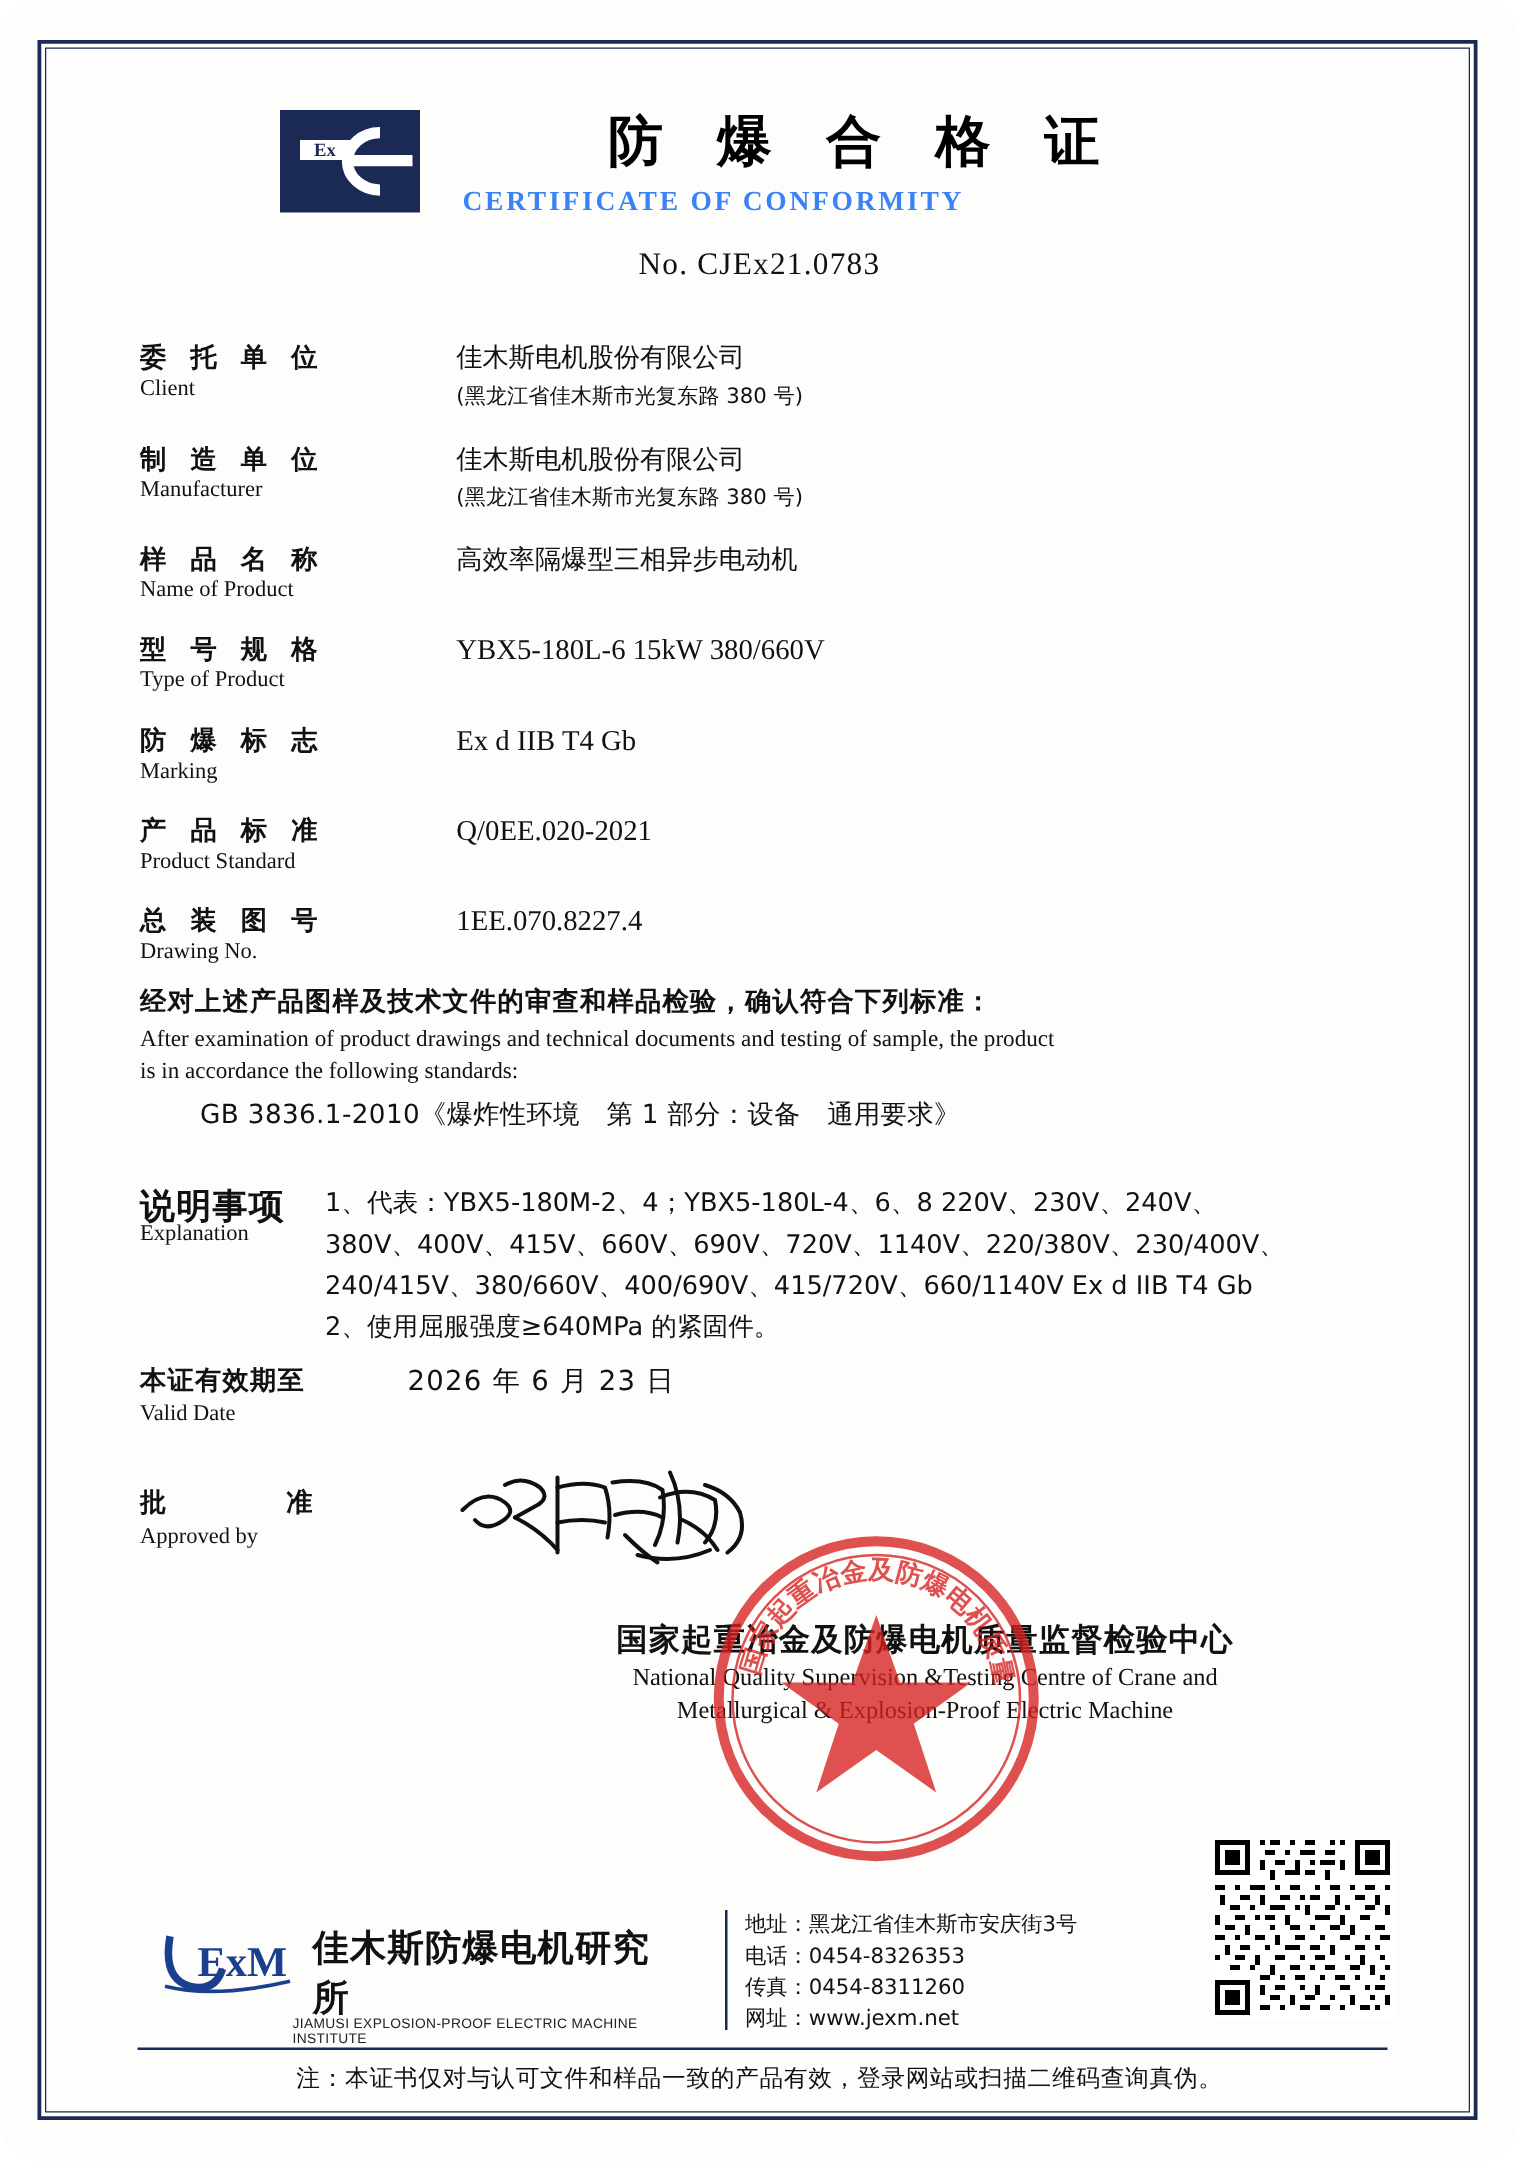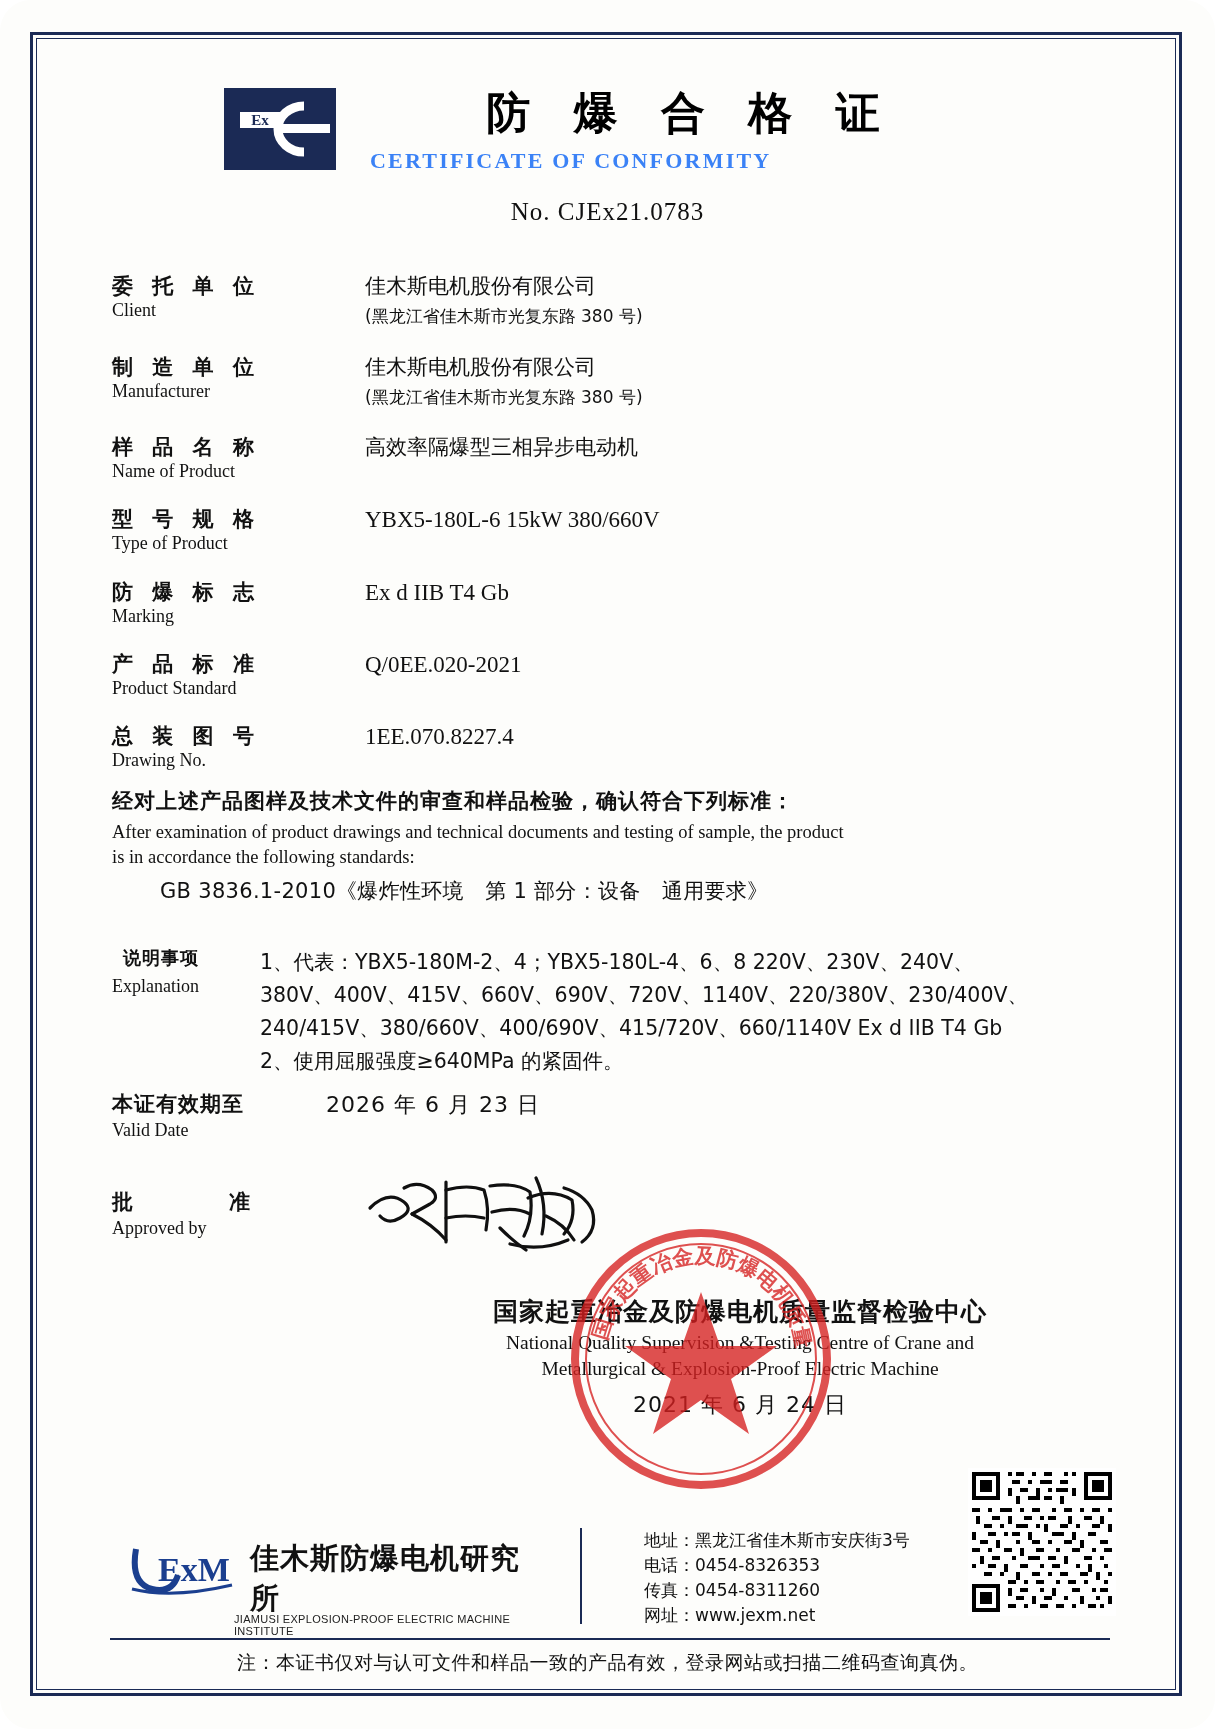--- a/index.html
+++ b/index.html
@@ -153,25 +153,24 @@
   
   .explain {
     position: absolute;
     left: 112px;
     top: 946px;
     width: 1010px;
   }
   .explain .lbl-cn {
     position: absolute;
     left: 0; top: 0;
-    font-size: 18px;
+    font-size: 28px;
     font-weight: bold;
     font-family: "DejaVu Sans", sans-serif;
     letter-spacing: 1px;
-    margin-left: 11px;
   }
   .explain .lbl-en {
     position: absolute;
     left: 0; top: 30px;
     font-size: 18px;
     font-family: "Liberation Serif", serif;
   }
   .explain .body {
     position: absolute;
     left: 148px; top: 0;
@@ -294,21 +293,20 @@
     width: 2px; height: 96px;
     background: #1b2a55;
   }
   .contact {
     position: absolute;
     left: 596px; top: 1528px;
     width: 360px;
     font-size: 17px;
     line-height: 25px;
     font-family: "DejaVu Sans", sans-serif;
-    margin-left: 48px;
   }
   .qr {
     position: absolute;
     left: 968px; top: 1468px;
     width: 148px; height: 148px;
   }
   .note-rule {
     position: absolute;
     left: 110px; top: 1638px;
     width: 1000px;
@@ -439,21 +437,20 @@
           <path d="M150 76 q30 8 58 -4"></path>
         </g>
       </svg>
     </div>
   </div>
 
   <div class="issuer">
     <div class="cn">国家起重冶金及防爆电机质量监督检验中心</div>
     <div class="en1">National Quality Supervision &amp;Testing Centre of Crane and</div>
     <div class="en2">Metallurgical &amp; Explosion-Proof Electric Machine</div>
-    <div class="date">2021 年 6 月 24 日</div>
   </div>
 
   <div class="seal">
     <svg width="266" height="266" viewBox="0 0 266 266">
       <g opacity="0.78">
         <circle cx="133" cy="133" r="126" fill="none" stroke="#d62020" stroke-width="8"></circle>
         <circle cx="133" cy="133" r="115" fill="none" stroke="#d62020" stroke-width="2"></circle>
         <path d="M133 66 L152 120 L209 120 L163 153 L181 208 L133 174 L85 208 L103 153 L57 120 L114 120 Z" fill="#d62020"></path>
         <path id="sealarc" d="M 133 133 m -96,0 a 96,96 0 1,1 192,0" fill="none"></path>
         <text font-family="DejaVu Sans, sans-serif" font-size="21" font-weight="bold" fill="#d62020">

